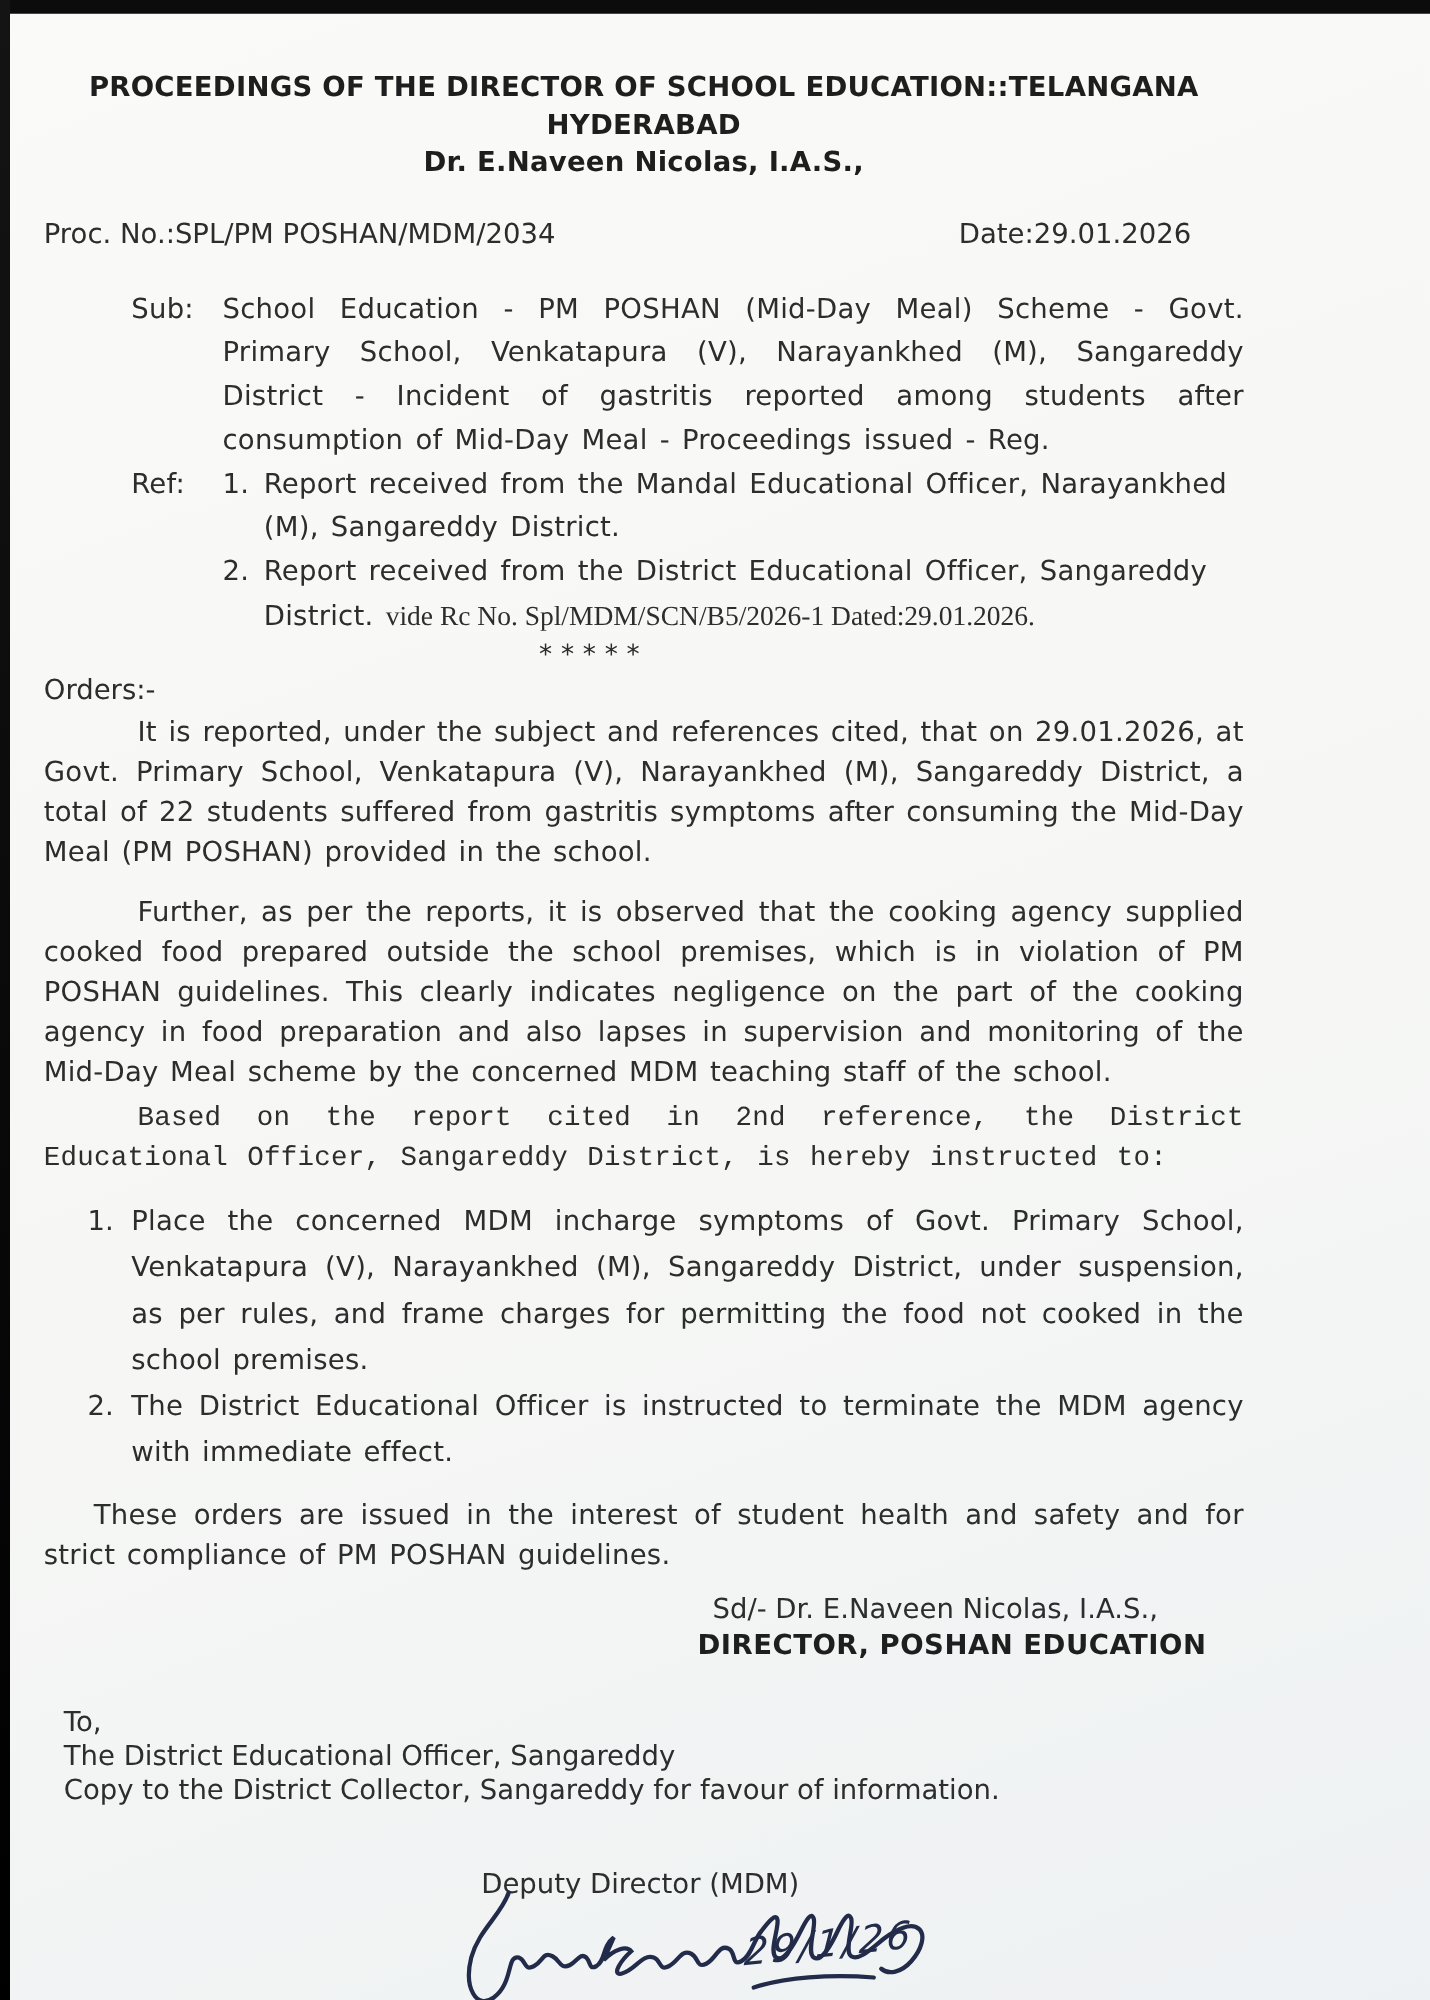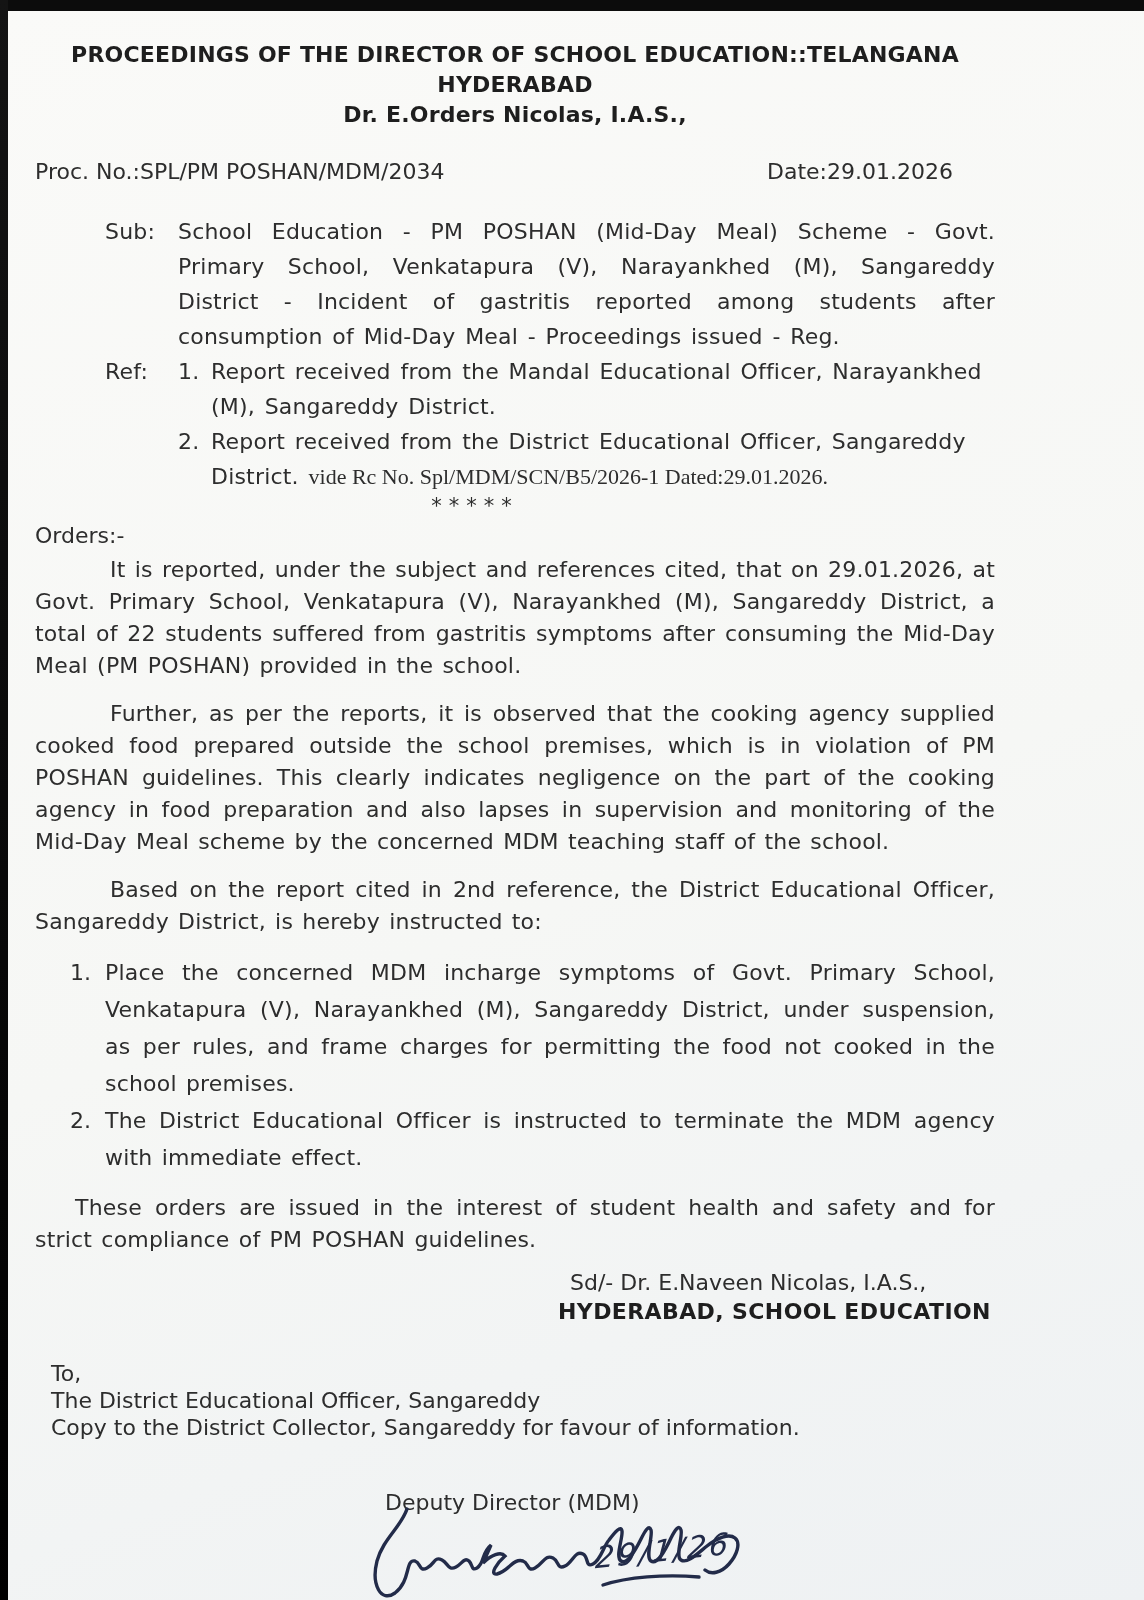--- a/index.html
+++ b/index.html
@@ -21,39 +21,39 @@
   .scan-left {
     position: absolute; top: 0; left: 0; width: 8px; height: 1600px;
     background: linear-gradient(to bottom, #141414, #000);
   }
   .content {
     position: relative;
     padding: 40px 149px 0 35px;
     font-size: 22px;
     line-height: 32px;
   }
-  .doc-header { text-align: center; font-weight: bold; color: #1e1e1e; line-height: 30px; letter-spacing: 0.2px; }
+  .doc-header { text-align: center; font-weight: bold; color: #1e1e1e; line-height: 30px; letter-spacing: 0.2px; margin-top: 16px; }
   .proc-row { display: flex; justify-content: space-between; margin-top: 26px; padding-right: 42px; }
   .hang { display: flex; letter-spacing: 0.2px; word-spacing: 2.5px; }
   .sub-row { margin-top: 26px; margin-left: 70px; line-height: 35px; }
   .sub-label { width: 73px; flex: 0 0 auto; }
   .sub-text { flex: 1; text-align: justify; }
   .ref-row { margin-top: 0; margin-left: 70px; line-height: 35px; }
   .ref-label { width: 73px; flex: 0 0 auto; }
   .ref-items { flex: 1; }
   .ref-item { display: flex; }
   .ref-num { width: 33px; flex: 0 0 auto; }
   .ref-serif { font-family: "Liberation Serif", "DejaVu Serif", serif; letter-spacing: 0; word-spacing: 0; }
   .stars { text-align: center; margin-top: -4px; letter-spacing: 7px; font-size: 21px; transform: translateX(-40px); }
   .orders-heading { margin-top: -2px; }
   .para { text-align: justify; letter-spacing: 0.2px; word-spacing: 2px; }
   .para.indented { text-indent: 75px; }
   .p1 { margin-top: 2px; }
   .p2 { margin-top: 16px; }
-  .p3 { margin-top: 16px; }
+  .p3 { margin-top: 4px; font-family: Liberation Mono, monospace; }
   .num-list { margin-top: 16px; line-height: 37px; }
   .num-item { display: flex; margin-left: 35px; }
   .num-col { width: 35px; flex: 0 0 auto; }
   .num-text { flex: 1; text-align: justify; letter-spacing: 0.2px; word-spacing: 2px; }
   .closing { margin-top: 16px; text-indent: 40px; }
   .sig-block { margin-top: 12px; margin-left: 535px; line-height: 29px; }
   .sig-designation { font-weight: bold; color: #1e1e1e; margin-left: -12px; letter-spacing: 0.4px; }
   .to-block { margin-top: 34px; line-height: 27px; margin-left: 16px; }
   .attest-block { position: relative; margin-top: 26px; height: 230px; }
   .attest-text { margin-left: 360px; }
@@ -68,21 +68,21 @@
 
 <div class="page">
   <div class="scan-top"></div>
   <div class="scan-left"></div>
 
   <div class="content">
 
     <div class="doc-header">
       <div>PROCEEDINGS OF THE DIRECTOR OF SCHOOL EDUCATION::TELANGANA</div>
       <div>HYDERABAD</div>
-      <div>Dr. E.Orders Nicolas, I.A.S.,</div>
+      <div>Dr. E.Naveen Nicolas, I.A.S.,</div>
     </div>
 
     <div class="proc-row">
       <span>Proc. No.:SPL/PM POSHAN/MDM/2034</span>
       <span>Date:29.01.2026</span>
     </div>
 
     <div class="hang sub-row">
       <span class="sub-label">Sub:</span>
       <div class="sub-text">School Education - PM POSHAN (Mid-Day Meal) Scheme - Govt. Primary School, Venkatapura (V), Narayankhed (M), Sangareddy District - Incident of gastritis reported among students after consumption of Mid-Day Meal - Proceedings issued - Reg.</div>
@@ -121,21 +121,21 @@
       <div class="num-item">
         <span class="num-col">2.</span>
         <div class="num-text">The District Educational Officer is instructed to terminate the MDM agency with immediate effect.</div>
       </div>
     </div>
 
     <p class="para closing">These orders are issued in the interest of student health and safety and for strict compliance of PM POSHAN guidelines.</p>
 
     <div class="sig-block">
       <div>Sd/- Dr. E.Naveen Nicolas, I.A.S.,</div>
-      <div class="sig-designation">HYDERABAD, SCHOOL EDUCATION</div>
+      <div class="sig-designation">DIRECTOR, POSHAN EDUCATION</div>
     </div>
 
     <div class="to-block">
       <div>To,</div>
       <div>The District Educational Officer, Sangareddy</div>
       <div>Copy to the District Collector, Sangareddy for favour of information.</div>
     </div>
 
     <div class="attest-block">
 

